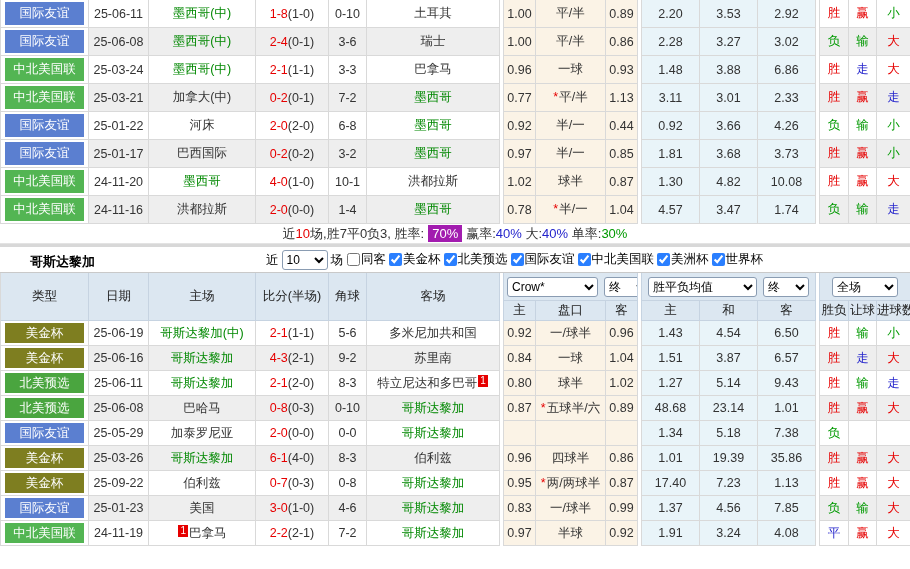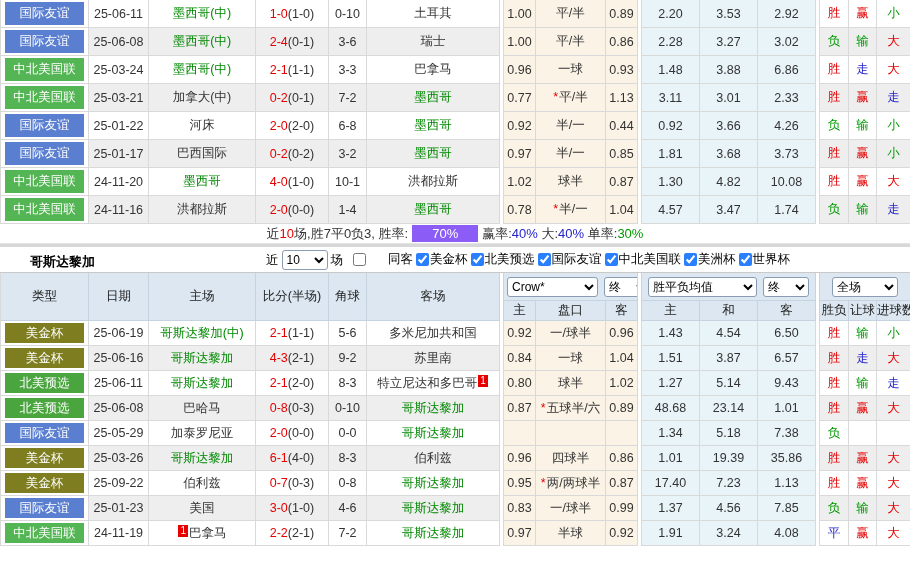--- a/index.html
+++ b/index.html
@@ -55,29 +55,29 @@
   .sup {
     display:inline-block; background:#e60000; color:#fff; font-size:10px;
     line-height:12px; padding:0 2px; vertical-align:3px; margin:0 1px;
   }
   
   .summary-bar {
     height:20px; display:flex; justify-content:center; align-items:center;
     font-size:13px; border-bottom:1px solid #e3e3e3; background:#fff;
   }
   .summary-bar span { white-space:pre; }
-  .rate-badge { background:#8b5cf6; color:#fff; padding:1px 20px; margin:0 4px; }
+  .rate-badge { background:#a21caf; color:#fff; padding:1px 4px; margin:0 4px; }
   .band { height:3px; background:#d8d8d8; }
   
   .section-bar { position:relative; height:26px; border-bottom:1px solid #c9c9c9; background:#fff; }
   .section-bar .title { position:absolute; left:30px; top:6px; font-weight:bold; font-size:13px; color:#000; }
   .controls { position:absolute; left:266px; top:2px; height:22px; display:flex; align-items:center; font-size:12.5px; color:#000; }
   .controls .games-select { width:46px; }
   .chk { display:inline-flex; align-items:center; margin-left:3px; cursor:pointer; }
-  .chk:first-child { margin-left:10px;gap:21px; }
+  .chk:first-child { margin-left:4px; }
   .chk input { margin:0 1px 0 0; width:13px; height:13px; accent-color:#2a7fff; }
 </style>
 </head>
 <body>
 
 <div class="page">
 
   <table class="match-table mx">
     <colgroup>
       <col style="width:88px">
@@ -99,21 +99,21 @@
         <col style="width:28px">
         <col style="width:34px">
     </colgroup>
     <tbody id="mexico-body">
         <tr>
           <td class="c-league">
             <span class="badge b-blue">国际友谊</span>
           </td>
           <td class="">25-06-11</td>
           <td class="team-g">墨西哥(中)</td>
-          <td class=""><span class="sc">1-0</span><span class="hf">(1-0)</span></td>
+          <td class=""><span class="sc">1-8</span><span class="hf">(1-0)</span></td>
           <td class="">0-10</td>
           <td class="">土耳其</td>
           <td class="sep"></td>
           <td class="crow">1.00</td>
           <td class="crow">平/半</td>
           <td class="crow">0.89</td>
           <td class="sep"></td>
           <td class="avg">2.20</td>
           <td class="avg">3.53</td>
           <td class="avg">2.92</td>

